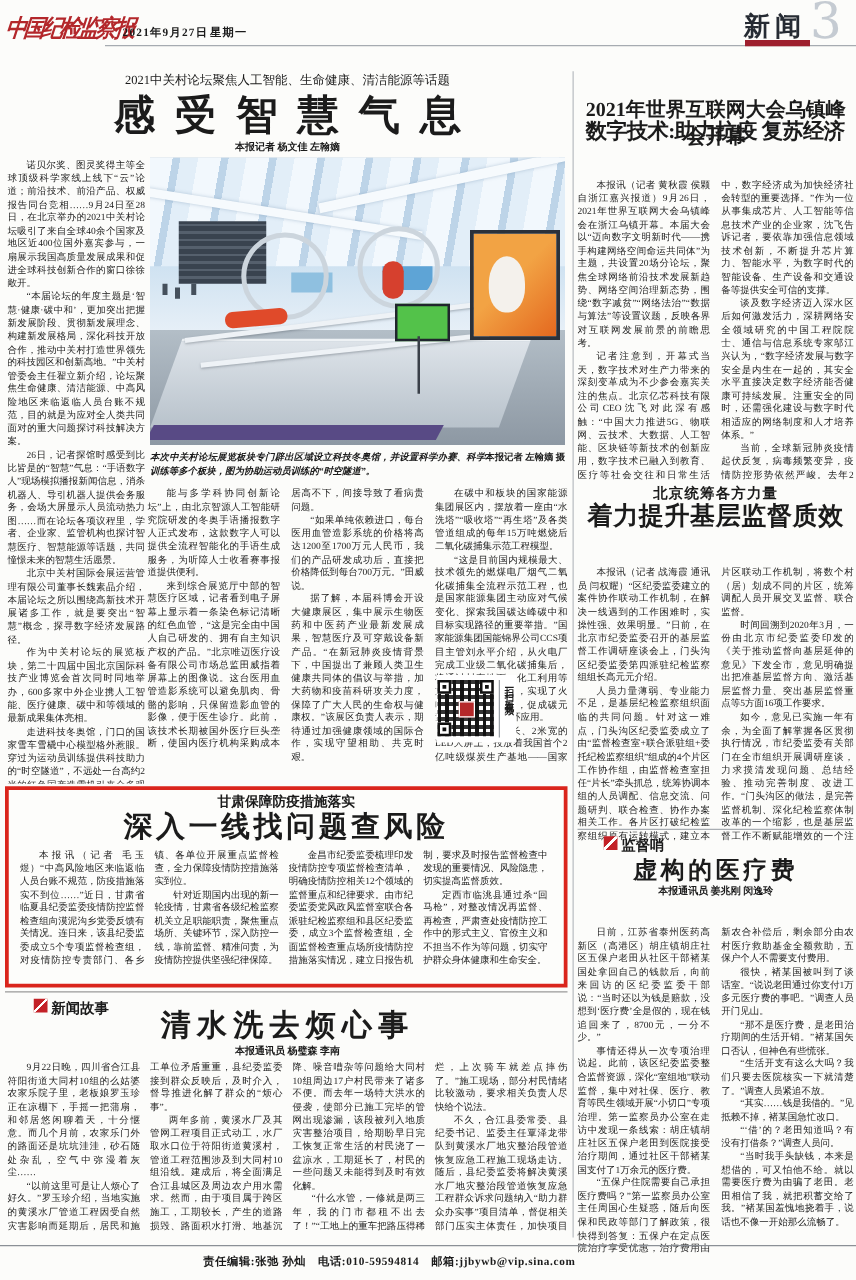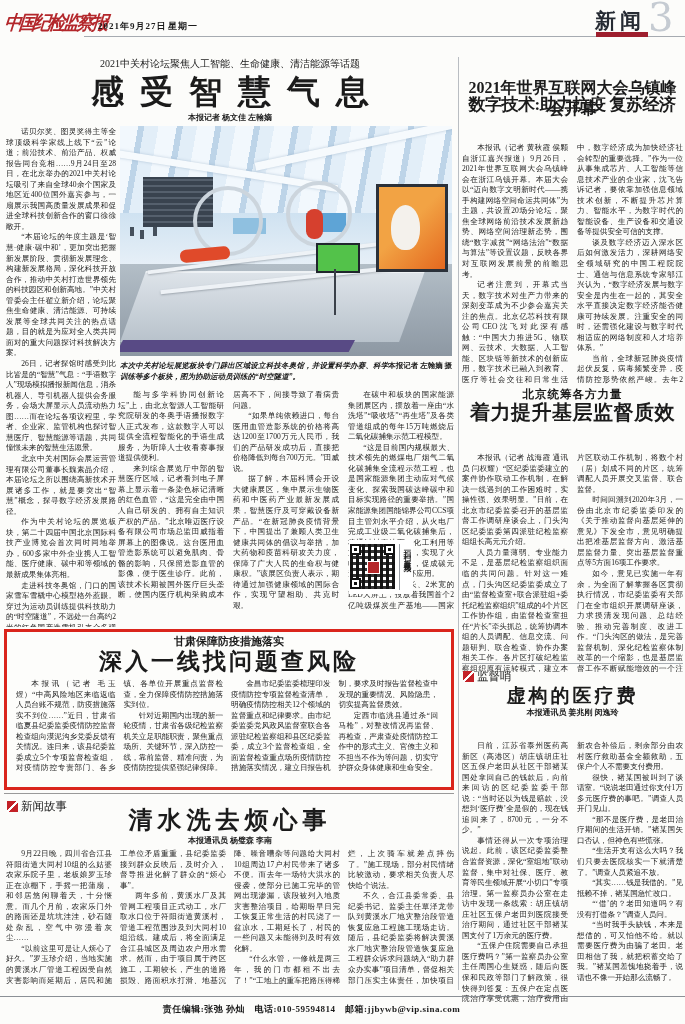--- a/index.html
+++ b/index.html
@@ -103,21 +103,21 @@
   
   .redbox{left:4px;top:629px;width:444px;height:155px;border:3px solid #da251c;background:#fdfdfb;box-sizing:content-box;}
   .gansu-kicker{left:5px;top:634px;width:448px;font-size:11px;}
   .gansu-title{left:5px;top:646px;width:448px;font-size:23px;font-weight:bold;letter-spacing:3px;
                font-family:"DejaVu Sans",sans-serif;}
   .gansu-body{left:16px;top:679px;width:422px;height:102px;}
 
   
   .story-rule{left:4px;top:793px;width:450px;height:1px;background:#999;}
   .story-label{left:7px;top:799px;}
-  .label{display:flex;align-items:center;gap:3px;font-size:11.5px;font-weight:normal;}
+  .label{display:flex;gap:3px;font-size:11.5px;font-weight:bold;margin-left:20px;}
   .label-icon{width:11px;height:11px;background:#c32127;position:relative;flex:0 0 auto;}
   .label-icon::after{content:"";position:absolute;inset:0;
       background:linear-gradient(135deg,transparent 42%,#fff 42% 56%,transparent 56%);}
   .story-title{left:5px;top:804px;width:450px;font-size:24px;font-weight:bold;letter-spacing:5px;}
   .story-byline{left:5px;top:835px;width:450px;font-size:8px;font-weight:bold;}
   .story-body{left:6px;top:849px;width:448px;height:140px;}
 
   
   .footer-rule{left:0;top:996px;width:685px;height:1px;background:#8b9096;}
   .footer-text{left:0;top:1003px;width:623px;font-size:9px;font-weight:bold;letter-spacing:0.5px;}
@@ -133,21 +133,21 @@
   <div class="abs m-rule"></div>
   <div class="abs section-name">新闻</div>
   <div class="abs section-bar"></div>
   <div class="abs page-num">3</div>
 
   <div class="abs lead-kicker center">2021中关村论坛聚焦人工智能、生命健康、清洁能源等话题</div>
   <div class="abs lead-headline center">感受智慧气息</div>
   <div class="abs lead-byline center">本报记者 杨文佳 左翰嫡</div>
   <div class="abs lead-left body-text">
       <p>诺贝尔奖、图灵奖得主等全球顶级科学家线上线下“云”论道；前沿技术、前沿产品、权威报告同台竞相……9月24日至28日，在北京举办的2021中关村论坛吸引了来自全球40余个国家及地区近400位国外嘉宾参与，一扇展示我国高质量发展成果和促进全球科技创新合作的窗口徐徐敞开。</p>
-      <p>“本届论坛的年度主题是‘智慧·健康·碳中和’，更加突出把握新发展阶段、贯彻新发展理念、构建新发展格局，深化科技开放合作，推动中关村打造世界领先的科技园区和创新高地。”中关村管委会主任翟立新介绍，论坛聚焦生命健康、清洁能源、可持续发展等全球共同关注的热点话题，目的就是为应对全人类共同面对的重大问题探讨科技解决方案。</p>
+      <p>“本届论坛的年度主题是‘智慧·健康·碳中和’，更加突出把握新发展阶段、贯彻新发展理念、构建新发展格局，深化科技开放合作，推动中关村打造世界领先的科技园区和创新高地。”中关村管委会主任翟立新介绍，论坛聚焦生命健康、清洁能源、中高风险地区来临返临人员台账不规范，目的就是为应对全人类共同面对的重大问题探讨科技解决方案。</p>
       <p>26日，记者探馆时感受到比比皆是的“智慧”气息：“手语数字人”现场模拟播报新闻信息，消杀机器人、导引机器人提供会务服务，会场大屏显示人员流动热力图……而在论坛各项议程里，学者、企业家、监管机构也探讨智慧医疗、智慧能源等话题，共同憧憬未来的智慧生活愿景。</p>
       <p>北京中关村国际会展运营管理有限公司董事长魏素晶介绍，本届论坛之所以围绕高新技术开展诸多工作，就是要突出“智慧”概念，探寻数字经济发展路径。</p>
       <p>作为中关村论坛的展览板块，第二十四届中国北京国际科技产业博览会首次同时同地举办，600多家中外企业携人工智能、医疗健康、碳中和等领域的最新成果集体亮相。</p>
       <p>走进科技冬奥馆，门口的国家雪车雪橇中心模型格外惹眼。穿过为运动员训练提供科技助力的“时空隧道”，不远处一台高约2米的红色国产造雪机引来众多观众驻足围观。北京卡宾滑雪体育发展集团股份有限公司生产部经理李杰告诉记者，这台具有世界领先技术的造雪机能够使水气混合更充分，与高温压雪车辆配合，可以造出高质量的“面条雪”。“北京冬奥会已共应用了52台这样的造雪机，主要分布在崇礼一带，冰雪设备的国产化脚步正在不断加速。”李杰说。</p>
     </div>
 
   <div class="abs photo">
     <div class="abs ph-ceiling"></div>
     <div class="abs ph-beam b1"></div>
     <div class="abs ph-beam b2"></div>

